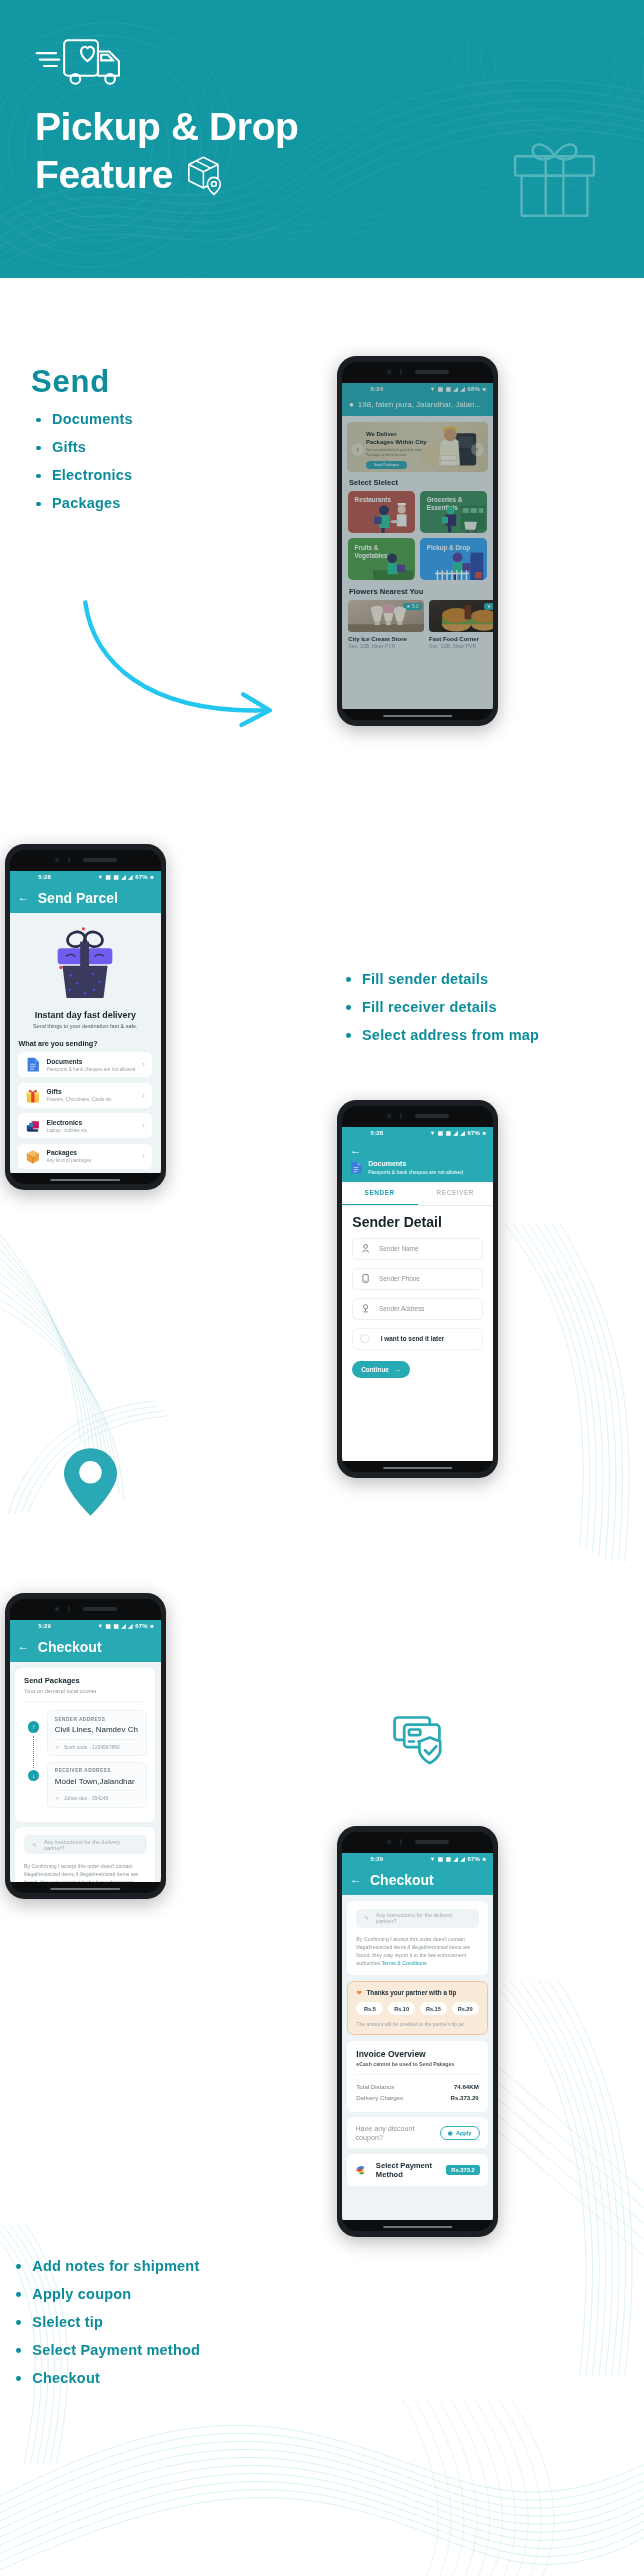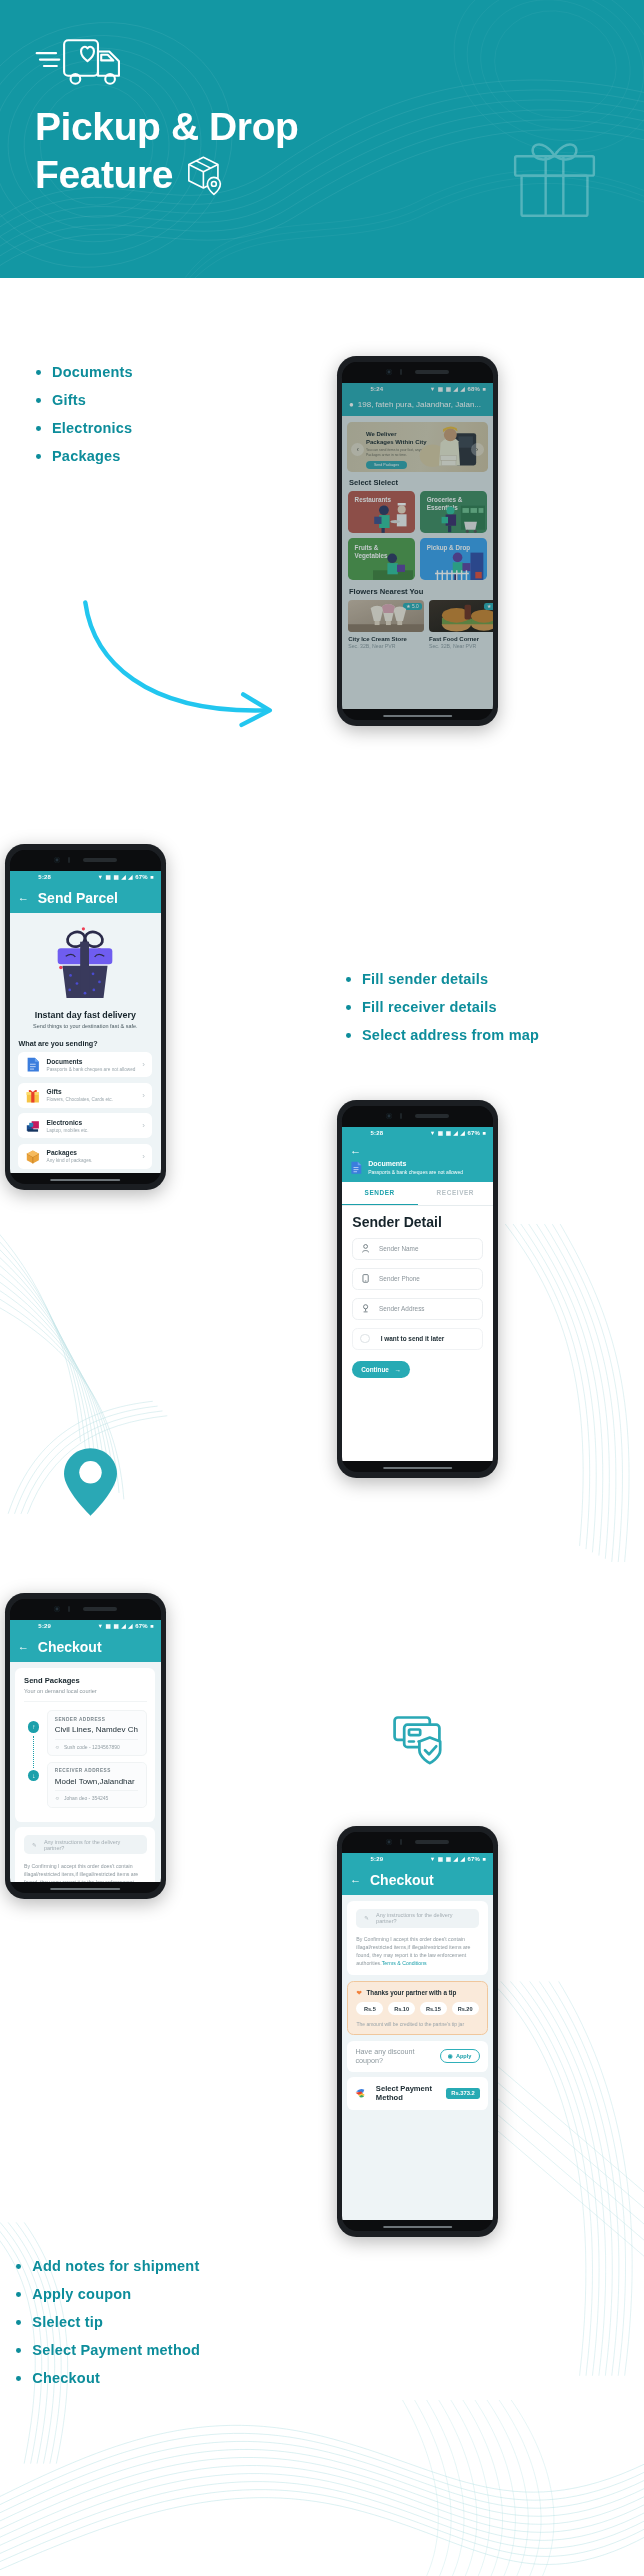--- a/index.html
+++ b/index.html
@@ -374,20 +374,21 @@
       <path d="M560 0 C 604 70, 624 150, 594 219"></path>
         <path d="M575 0 C 620 70, 640 150, 610 219"></path>
       <path d="M590 0 C 636 70, 656 150, 626 219"></path>
         <path d="M605 0 C 652 70, 672 150, 642 219"></path>
       <path d="M620 0 C 668 70, 688 150, 658 219"></path>
         <path d="M635 0 C 684 70, 704 150, 674 219"></path>
     </g>
   </svg>
 
   <div class="send-block">
+    <div class="send-title">Send</div>
     <ul class="teal-list">
       <li>Documents</li>
       <li>Gifts</li>
       <li>Electronics</li>
       <li>Packages</li>
     </ul>
   </div>
 
   <svg class="arrow-curve" viewBox="0 0 330 180">
     <g fill="none" stroke="#22c6ef" stroke-width="5.5" stroke-linecap="round">
@@ -880,20 +881,34 @@
             </div>
           <div class="tip-row">
             <div class="tip-chip">Rs.5</div>
             <div class="tip-chip">Rs.10</div>
             <div class="tip-chip">Rs.15</div>
             <div class="tip-chip">Rs.20</div>
           </div>
           <div class="tip-note">The amount will be credited to the partne's tip jar</div>
         </div>
 
+        <div class="card-w">
+          <div class="inv-t">Invoice Overview</div>
+          <div class="inv-s">eCash cannot be used to Send Pakages</div>
+          <div style="border-top:0.8px solid #f1f4f5; margin-top:6.4px; padding-top:5.6px;">
+            <div class="inv-line">
+              <span>Total Distance</span>
+              <b>74.64KM</b>
+            </div>
+            <div class="inv-line">
+              <span>Delivery Charges</span>
+              <b>Rs.373.20</b>
+            </div>
+          </div>
+        </div>
 
         <div class="coupon">
           <span class="cl">Have any discount coupon?</span>
           <button class="applybtn">
             <span>◉</span>
             <span>Apply</span>
           </button>
         </div>
 
         <div class="paym">

